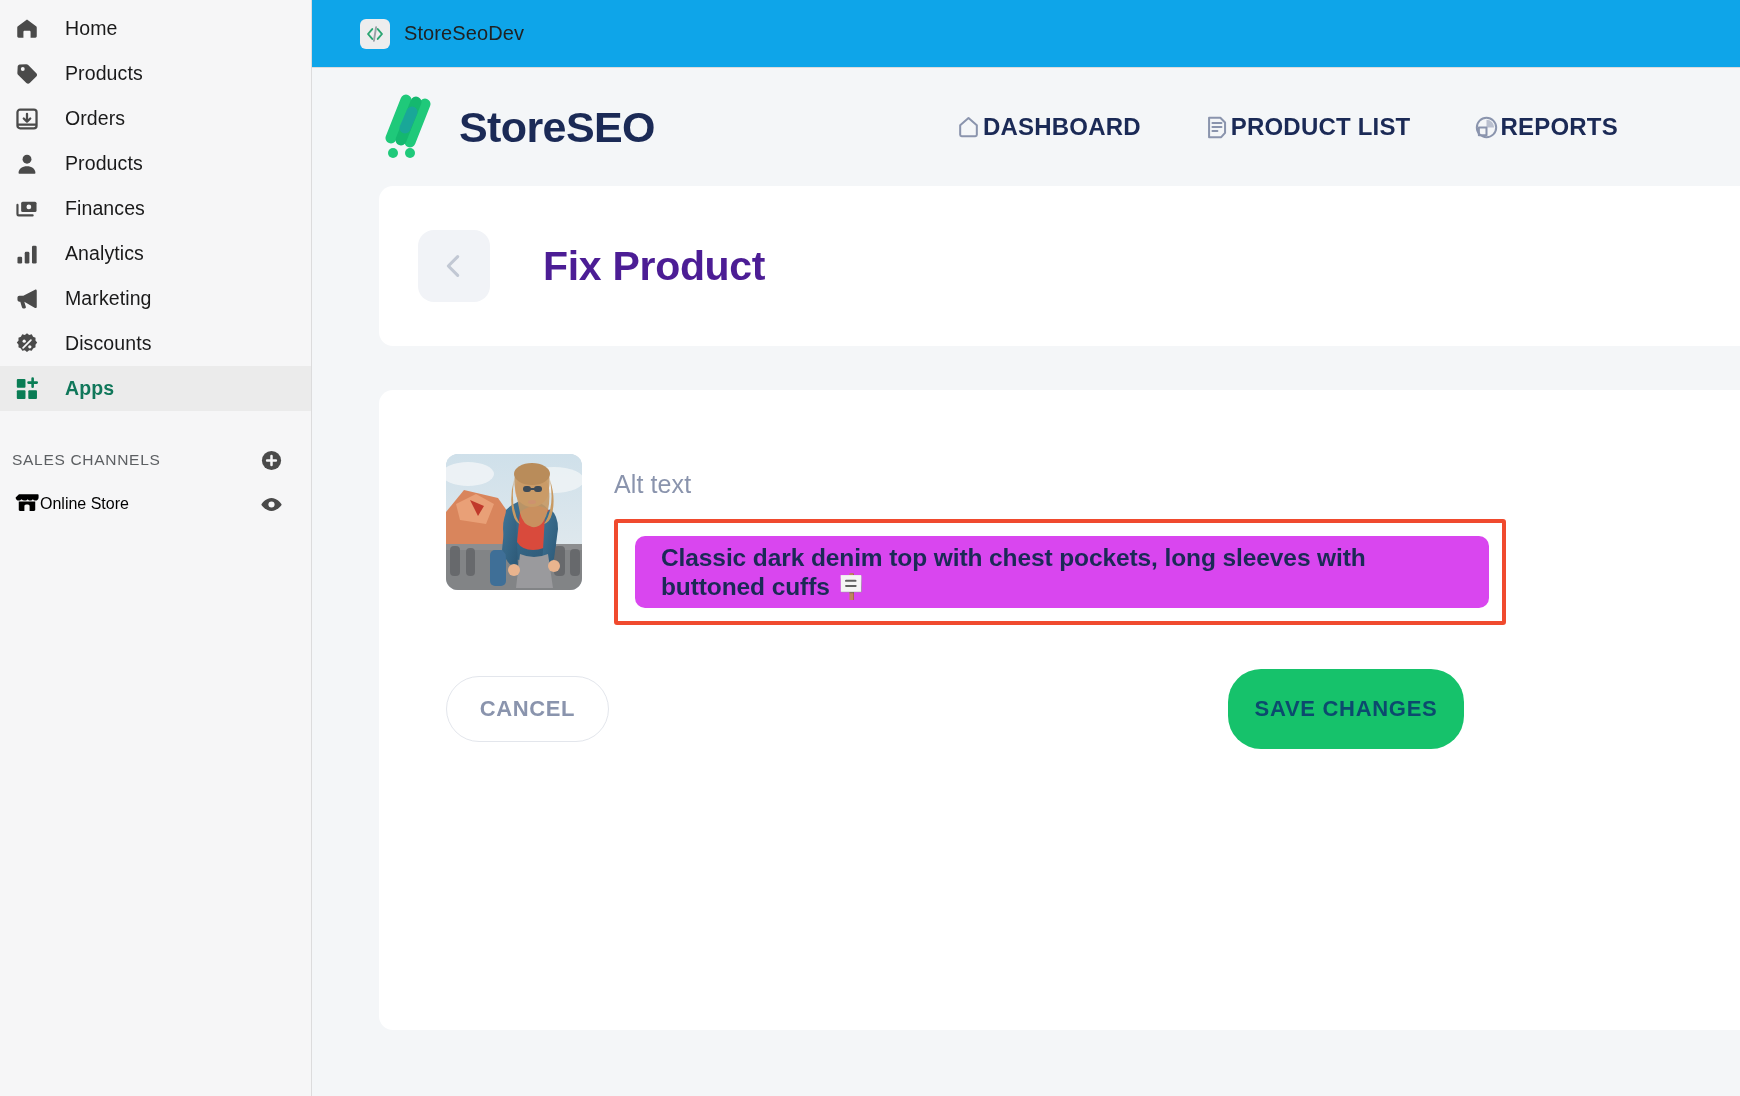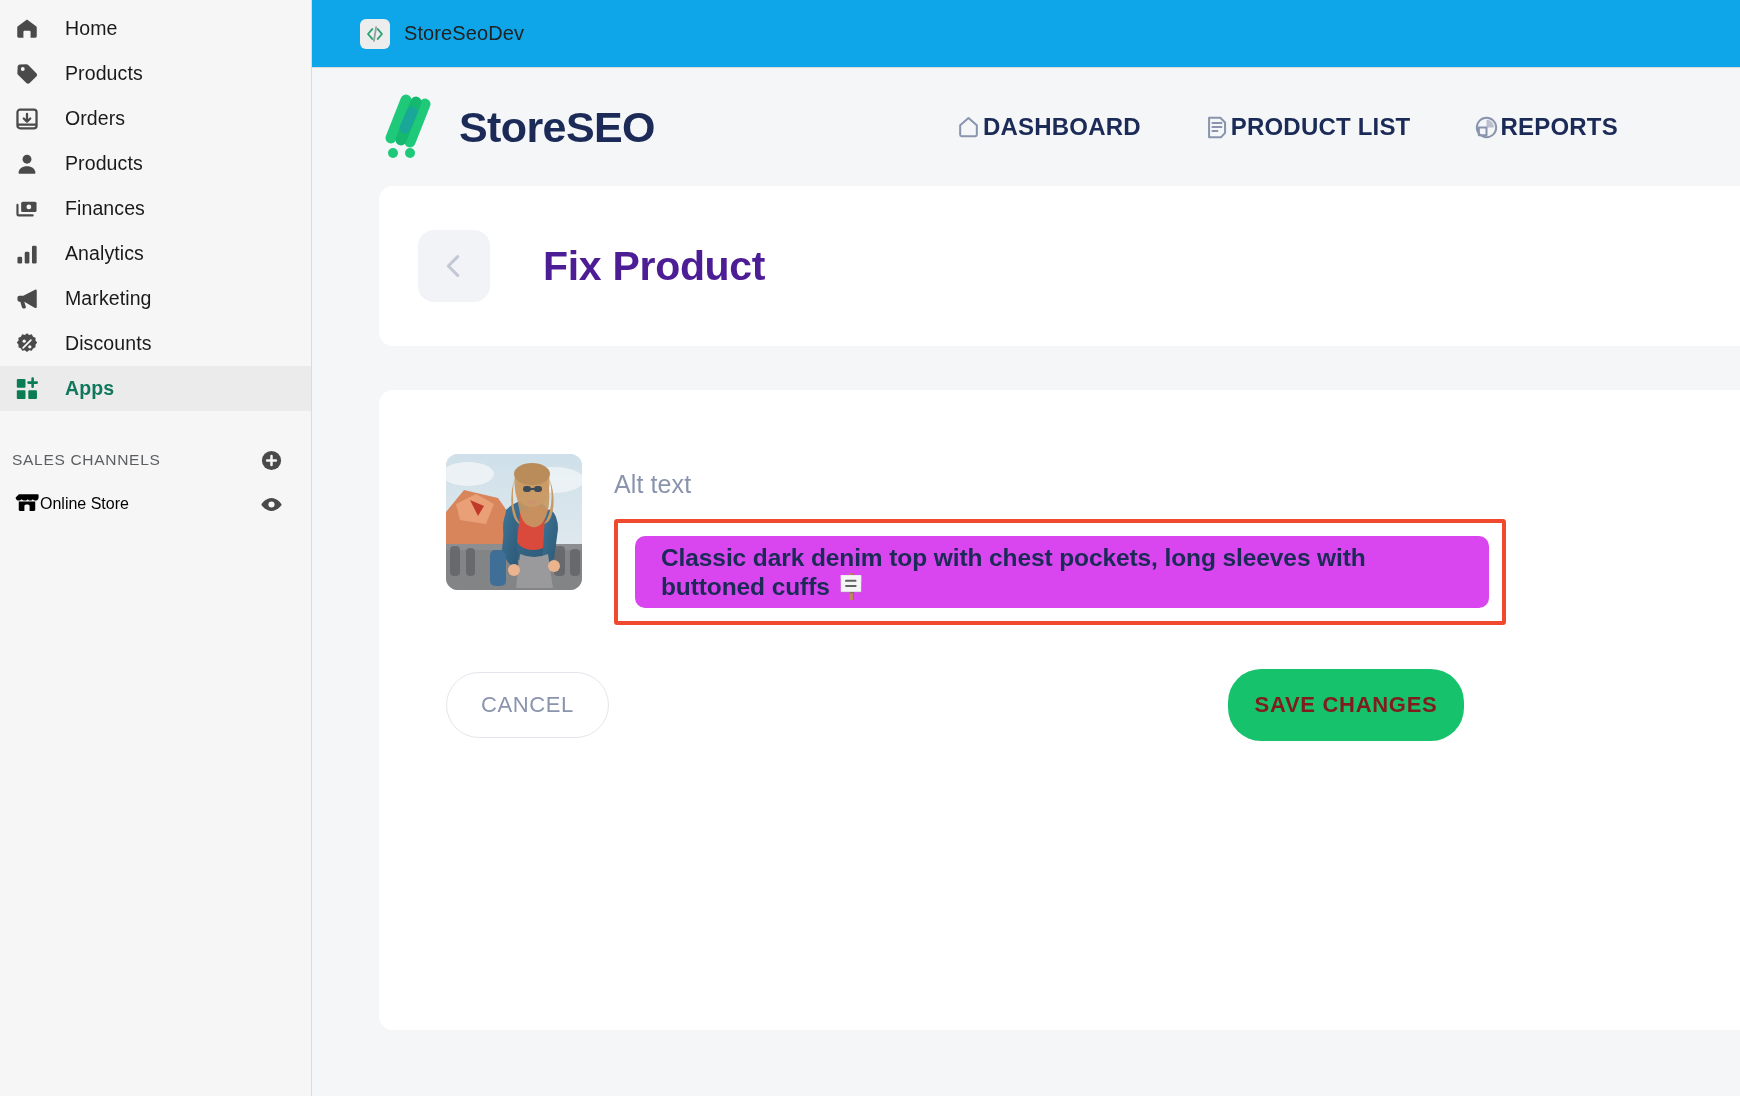--- a/index.html
+++ b/index.html
@@ -321,39 +321,39 @@
   .btn-cancel {
     width: 163px;
     height: 66px;
     border-radius: 33px;
     background: #ffffff;
     border: 1.5px solid #e3e6ec;
     display: flex;
     align-items: center;
     justify-content: center;
     font-size: 22px;
-    font-weight: 400;
+    font-weight: 700;
     color: #8a94ad;
     letter-spacing: 0.6px;
     cursor: pointer;
     box-sizing: border-box;
   }
   .spacer { flex: 1; }
   .btn-save {
     width: 236px;
-    height: 72px;
+    height: 80px;
     border-radius: 33px;
     background: #16c26b;
     border: none;
     display: flex;
     align-items: center;
     justify-content: center;
     font-size: 22px;
     font-weight: 700;
-    color: #7f1d1d;
+    color: #0c4a6e;
     letter-spacing: 0.7px;
     cursor: pointer;
     box-sizing: border-box;
   }
 </style>
 </head>
 <body>
 
 <div class="app-frame">
 

